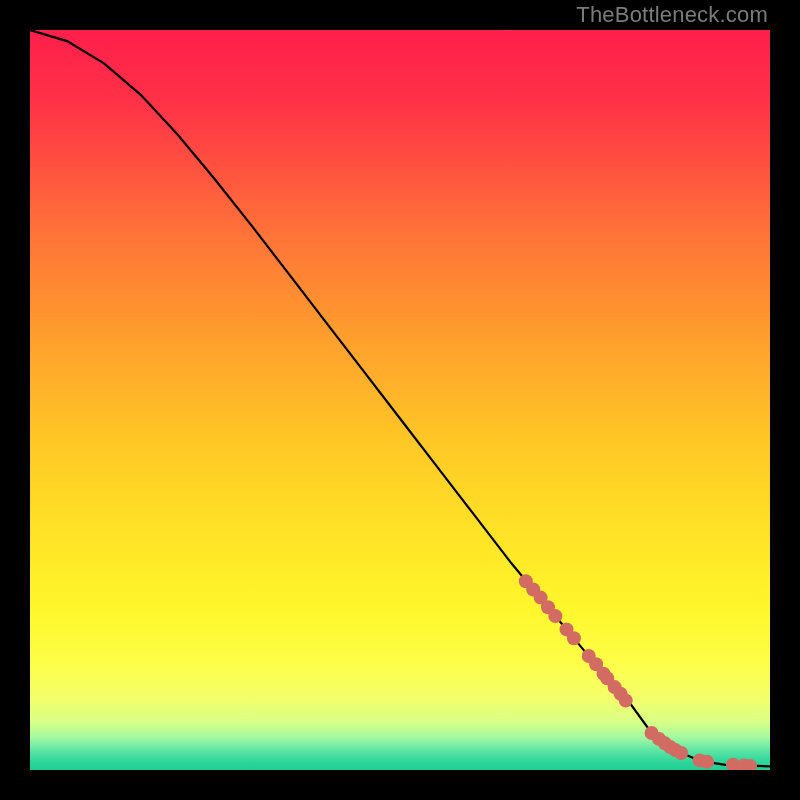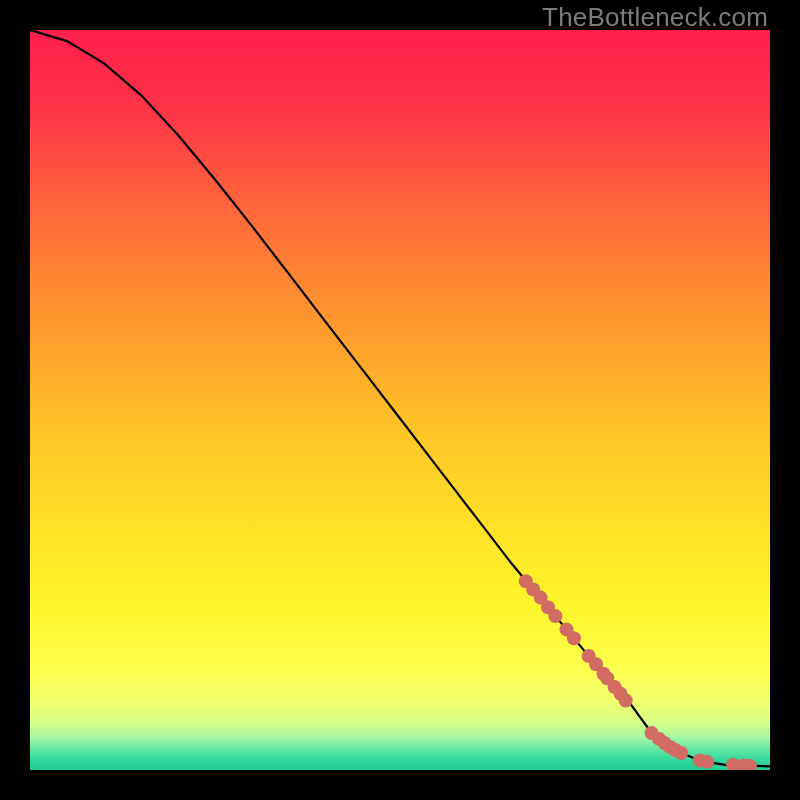--- a/index.html
+++ b/index.html
@@ -24,21 +24,21 @@
     left: 0;
     top: 0;
     width: 740px;
     height: 740px;
   }
   .watermark {
     position: absolute;
     top: 2px;
     right: 32px;
     color: #7b7b7b;
-    font-size: 26px;
+    font-size: 22px;
     font-weight: 500;
     letter-spacing: 0.2px;
     user-select: none;
   }
   svg { display: block; }
 </style>
 </head>
 <body>
 
 <div class="watermark">TheBottleneck.com</div>

